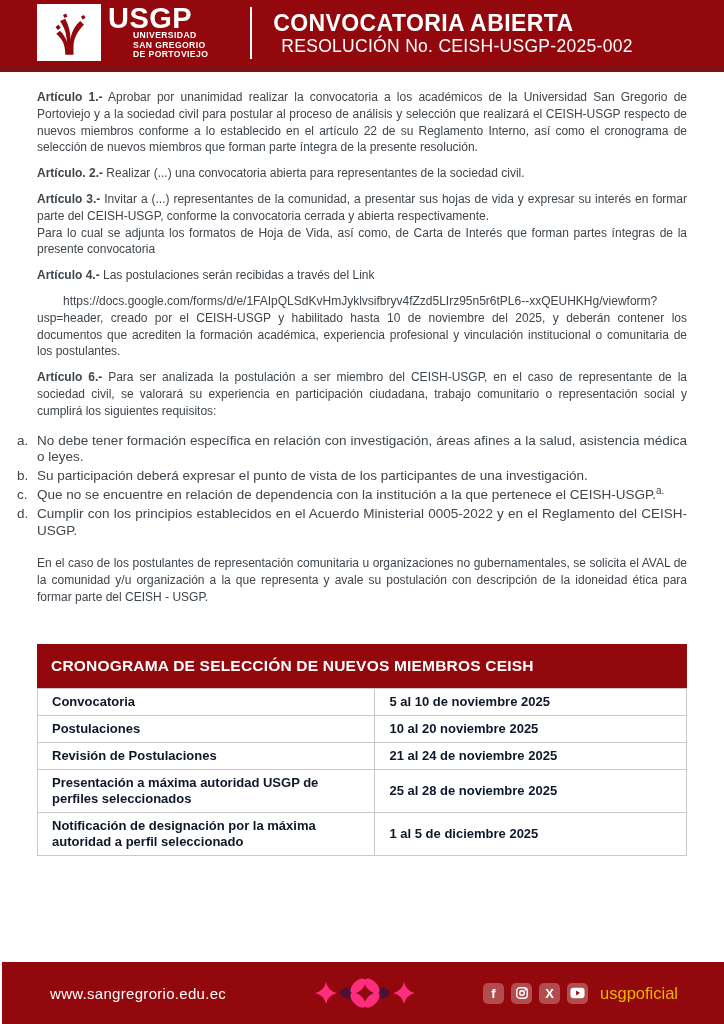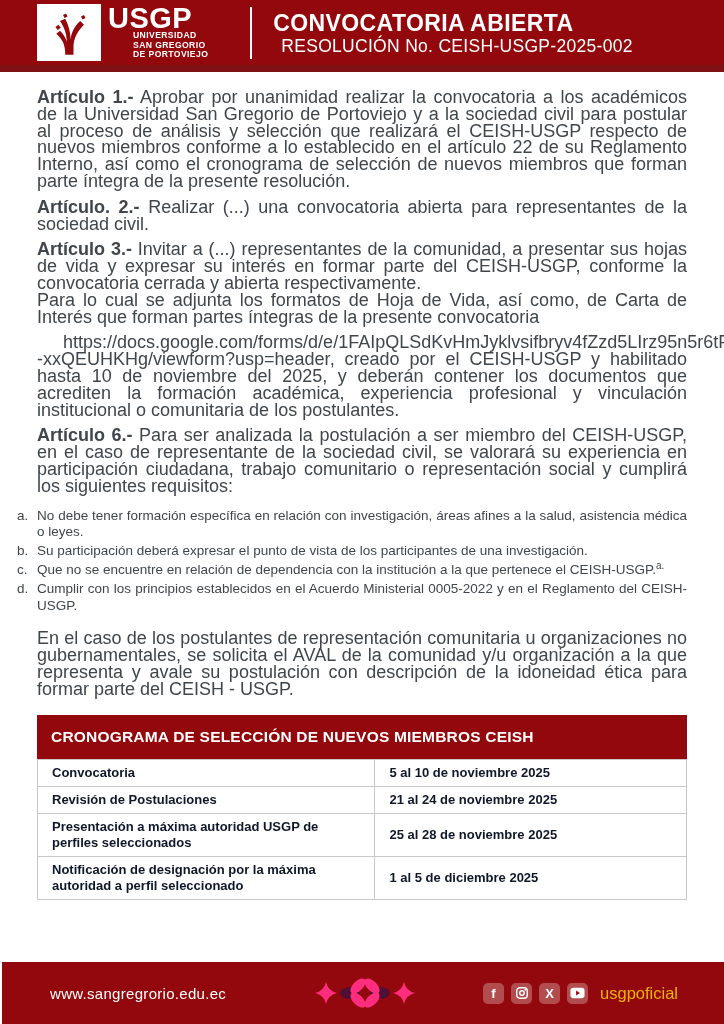--- a/index.html
+++ b/index.html
@@ -31,42 +31,42 @@
   .logo-text { color: #fff; }
   .logo-acronym { font-size: 29px; font-weight: bold; letter-spacing: 0.5px; line-height: 26px; }
   .logo-line { font-size: 8.6px; font-weight: bold; letter-spacing: 0.4px; line-height: 9.6px; margin-left: 25px; }
   .hdr-sep { width: 2px; height: 52px; background: #ffffff; margin: 0 21px 0 42px; }
   .hdr-title { color: #ffffff; font-size: 23px; font-weight: bold; letter-spacing: 0.4px; line-height: 26px; }
   .hdr-subtitle { color: #fff; font-size: 17.5px; letter-spacing: 0.3px; line-height: 20px; padding-left: 8px; }
 
   
   main { padding: 17px 37px 0 37px; color: #3F464C; }
   .para {
-    font-size: 18px; line-height: 16.8px;
+    font-size: 12px; line-height: 16.8px;
     text-align: justify;
     margin-bottom: 9px;
   }
   .para b { font-weight: bold; }
   .blockline { display: block; }
   .url { color: #3F464C; text-decoration: none; margin-left: 26px; }
 
   .req-list { list-style: none; margin: 13px 0 10px 0; }
   .req-list li {
     position: relative;
     font-size: 13.5px; line-height: 16.8px;
     text-align: justify;
     margin-bottom: 2px;
   }
   .req-marker { position: absolute; left: -20px; top: 0; }
   .req-sup { font-size: 10px; vertical-align: super; line-height: 0; }
 
   .closing { margin-top: 16px; }
 
   
-  .schedule { margin-top: 17px; }
+  .schedule { margin-top: 38px; }
   .schedule-title {
     background: #93080C; color: #ffffff;
     font-size: 15.5px; font-weight: bold; letter-spacing: 0.2px;
     padding: 13px 14px;
   }
   .schedule table { width: 100%; border-collapse: collapse; }
   .schedule td {
     border: 1px solid #C8C8C8;
     font-size: 13px; font-weight: 600; color: #0f172a;
     padding: 5px 14px;
@@ -123,20 +123,21 @@
   </header>
 
   <main>
 
     <p class="para"><b>Artículo 1.-</b><span> Aprobar por unanimidad realizar la convocatoria a los académicos de la Universidad San Gregorio de Portoviejo y a la sociedad civil para postular al proceso de análisis y selección que realizará el CEISH-USGP respecto de nuevos miembros conforme a lo establecido en el artículo 22 de su Reglamento Interno, así como el cronograma de selección de nuevos miembros que forman parte íntegra de la presente resolución.</span></p>
 
     <p class="para"><b>Artículo. 2.-</b><span> Realizar (...) una convocatoria abierta para representantes de la sociedad civil.</span></p>
 
     <p class="para"><b>Artículo 3.-</b><span> Invitar a (...) representantes de la comunidad, a presentar sus hojas de vida y expresar su interés en formar parte del CEISH-USGP, conforme la convocatoria cerrada y abierta respectivamente.</span><span class="blockline">Para lo cual se adjunta los formatos de Hoja de Vida, así como, de Carta de Interés que forman partes íntegras de la presente convocatoria</span></p>
 
+    <p class="para"><b>Artículo 4.-</b><span> Las postulaciones serán recibidas a través del Link</span></p>
 
     <p class="para"><a class="url" href="#">https://docs.google.com/forms/d/e/1FAIpQLSdKvHmJyklvsifbryv4fZzd5LIrz95n5r6tPL6--xxQEUHKHg/viewform?usp=header</a><span>, creado por el CEISH-USGP y habilitado hasta 10 de noviembre del 2025, y deberán contener los documentos que acrediten la formación académica, experiencia profesional y vinculación institucional o comunitaria de los postulantes.</span></p>
 
     <p class="para"><b>Artículo 6.-</b><span> Para ser analizada la postulación a ser miembro del CEISH-USGP, en el caso de representante de la sociedad civil, se valorará su experiencia en participación ciudadana, trabajo comunitario o representación social y cumplirá los siguientes requisitos:</span></p>
 
     <ol class="req-list">
       <li><span class="req-marker">a.</span><span>No debe tener formación específica en relación con investigación, áreas afines a la salud, asistencia médica o leyes.</span></li>
       <li><span class="req-marker">b.</span><span>Su participación deberá expresar el punto de vista de los participantes de una investigación.</span></li>
       <li><span class="req-marker">c.</span><span>Que no se encuentre en relación de dependencia con la institución a la que pertenece el CEISH-USGP.</span><span class="req-sup">a.</span></li>
       <li><span class="req-marker">d.</span><span>Cumplir con los principios establecidos en el Acuerdo Ministerial 0005-2022 y en el Reglamento del CEISH-USGP.</span></li>
@@ -144,20 +145,24 @@
 
     <p class="para closing">En el caso de los postulantes de representación comunitaria u organizaciones no gubernamentales, se solicita el AVAL de la comunidad y/u organización a la que representa y avale su postulación con descripción de la idoneidad ética para formar parte del CEISH - USGP.</p>
 
     <section class="schedule">
       <div class="schedule-title">CRONOGRAMA DE SELECCIÓN DE NUEVOS MIEMBROS CEISH</div>
       <table>
         <tbody>
           <tr>
             <td class="c1">Convocatoria</td>
             <td>5 al 10 de noviembre 2025</td>
+          </tr>
+          <tr>
+            <td class="c1">Postulaciones</td>
+            <td>10 al 20 noviembre 2025</td>
           </tr>
           <tr>
             <td class="c1">Revisión de Postulaciones</td>
             <td>21 al 24 de noviembre 2025</td>
           </tr>
           <tr>
             <td class="c1">Presentación a máxima autoridad USGP de perfiles seleccionados</td>
             <td>25 al 28 de noviembre 2025</td>
           </tr>
           <tr>

